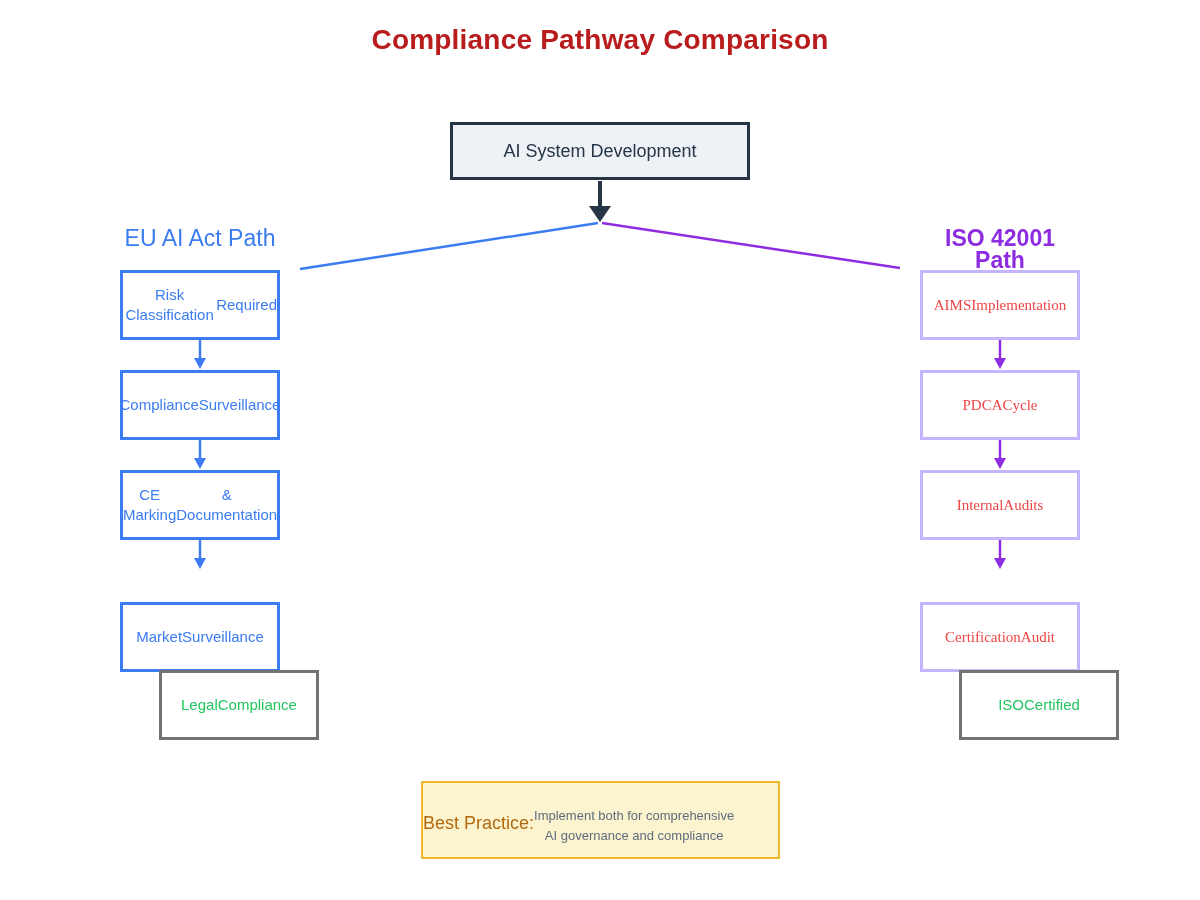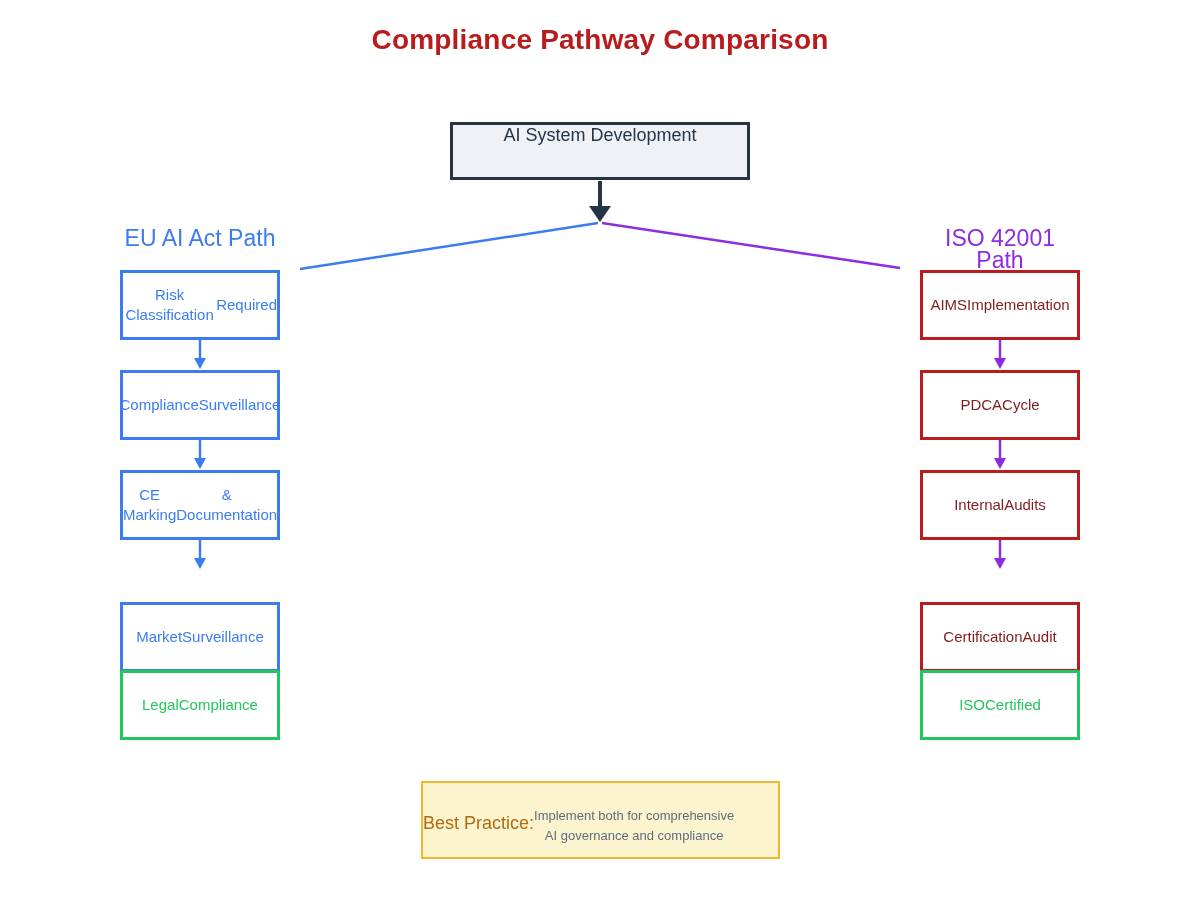--- a/index.html
+++ b/index.html
@@ -26,47 +26,47 @@
     position: absolute;
     top: 0; left: 0;
     width: 1200px; height: 900px;
   }
   .root-node {
     position: absolute;
     left: 450px; top: 122px;
     width: 300px; height: 58px;
     background: #eef2f7;
     border: 3px solid #263445;
-    display: flex; justify-content: center;
+    display: flex; align-items: center; justify-content: center;
     font-size: 18px;
     color: #263445;
   }
   .path-header {
     position: absolute;
     width: 160px;
     top: 227px;
     text-align: center;
     font-size: 23px;
     line-height: 22px;
   }
   .path-header.left { left: 120px; color: #3b7cf0; }
-  .path-header.right { left: 920px; color: #8e2ce2; }
+  .path-header.right { left: 920px; color: #8e2ce2; font-weight: bold; }
   .flow-node {
     position: absolute;
     width: 160px; height: 70px;
     background: #ffffff;
     display: flex; flex-direction: row;
     align-items: center; justify-content: center;
     text-align: center;
     font-size: 15px;
     line-height: 20px;
   }
   .flow-node.blue   { border: 3px solid #3b7cf0; color: #3b7cf0; }
-  .flow-node.purple { border: 3px solid #b91c1c; color: #7f1d1d; }
-  .flow-node.green  { border: 3px solid #22c55e; color: #22c55e; }
+  .flow-node.purple { border: 3px solid #c4b5fd; color: #ef4444; font-family: Liberation Serif, serif; }
+  .flow-node.green  { border: 3px solid #737373; color: #22c55e; margin-left: 39px; }
   .col-left  { left: 120px; }
   .col-right { left: 920px; }
   .row-0 { top: 270px; }
   .row-1 { top: 370px; }
   .row-2 { top: 470px; }
   .row-3 { top: 602px; }
   .row-4 { top: 670px; }
   .note-box {
     position: absolute;
     left: 421px; top: 781px;

